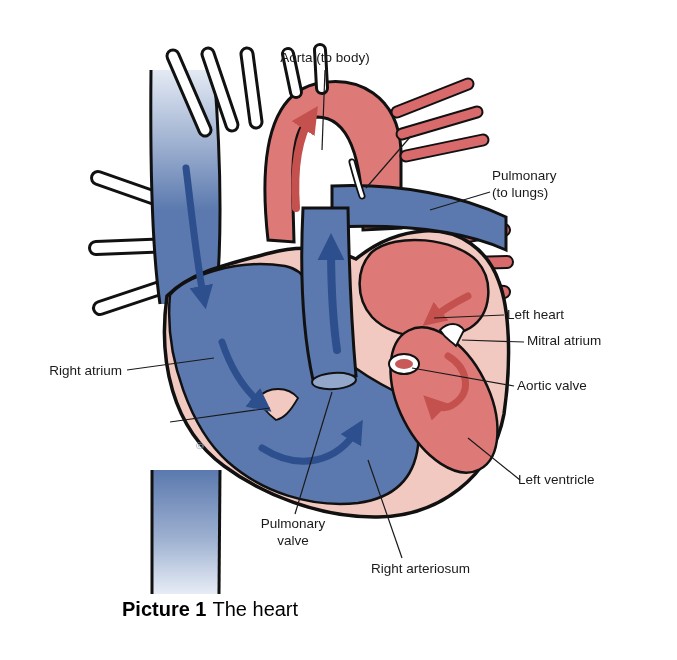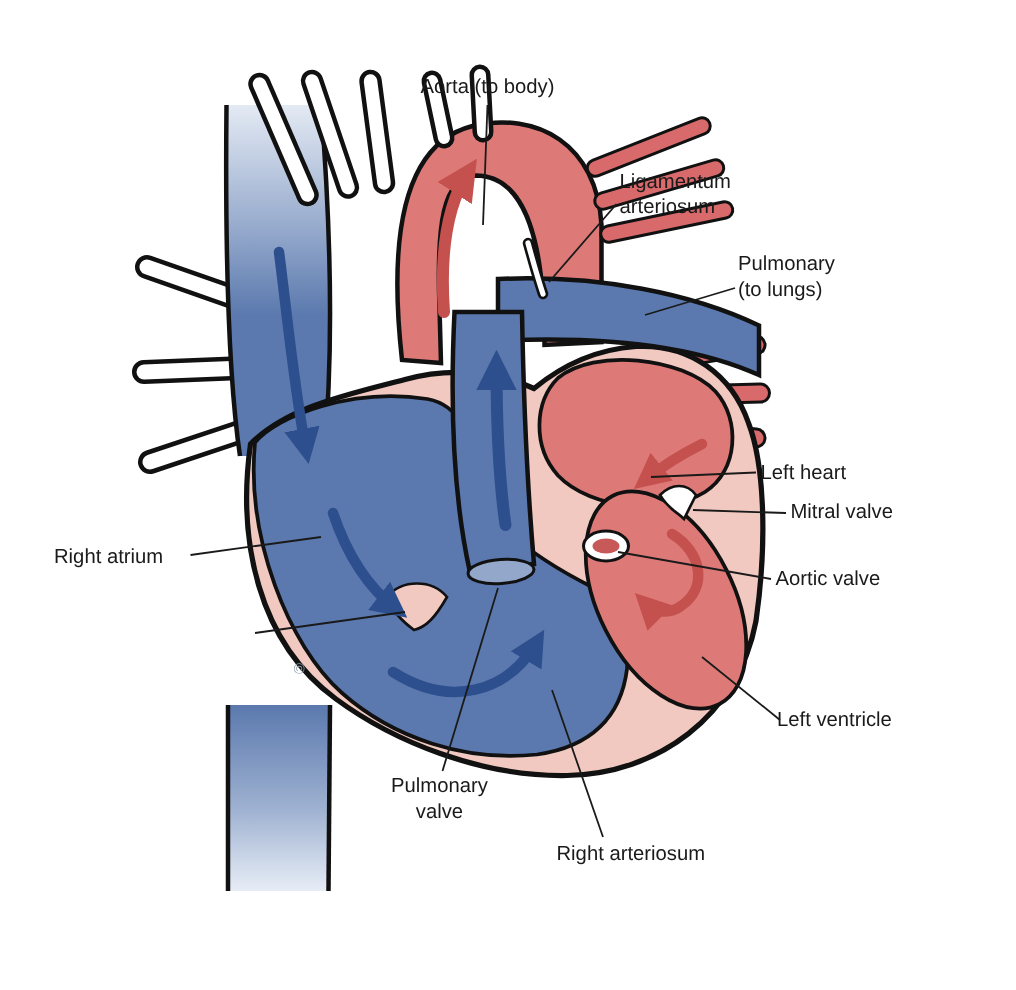--- a/index.html
+++ b/index.html
@@ -1,21 +1,21 @@
 <!DOCTYPE html>
 <html><head>
 <meta charset="utf-8">
 <style>
   html,body{margin:0;padding:0;background:#fff;}
   .stage{position:relative;width:677px;height:660px;background:#fff;overflow:hidden;
          font-family:"Liberation Sans", sans-serif;}
   .art{position:absolute;left:0;top:0;}
   .lbl{position:absolute;font-size:13.5px;line-height:1.25;color:#1a1a1a;white-space:pre-line;}
   .lbl.center{text-align:center;}
-  .lbl.right{}
+  .lbl.right{text-align:right;}
   .caption{position:absolute;left:122px;top:598px;font-size:20px;color:#000;}
   .caption .b{font-weight:bold;}
   .caption .n{margin-left:6px;}
 </style>
 </head>
 <body>
 
 <div class="stage">
 
   <svg class="art" width="677" height="660" viewBox="0 0 677 660">
@@ -153,26 +153,27 @@
       <line x1="514" y1="386" x2="412" y2="368"></line>
       <line x1="520" y1="480" x2="468" y2="438"></line>
       <line x1="127" y1="370" x2="214" y2="358"></line>
       <line x1="170" y1="422" x2="270" y2="408"></line>
       <line x1="295" y1="514" x2="332" y2="392"></line>
       <line x1="402" y1="558" x2="368" y2="460"></line>
     </g>
   </svg>
 
   <div class="lbl center" style="left:250px;top:50px;width:150px">Aorta (to body)</div>
-  <div class="lbl" style="left:413px;top:113px;width:110px">Ligamentum
-arteriosum</div>
   <div class="lbl" style="left:492px;top:168px;width:95px">Pulmonary
 (to lungs)</div>
   <div class="lbl" style="left:507px;top:307px">Left heart</div>
-  <div class="lbl" style="left:527px;top:333px">Mitral valve</div>
+  <div class="lbl" style="left:527px;top:333px">Mitral atrium</div>
   <div class="lbl" style="left:517px;top:378px">Aortic valve</div>
   <div class="lbl" style="left:518px;top:472px">Left ventricle</div>
   <div class="lbl right" style="left:36px;top:363px;width:86px">Right atrium</div>
   <div class="lbl center" style="left:243px;top:516px;width:100px">Pulmonary
 valve</div>
   <div class="lbl" style="left:371px;top:561px">Right arteriosum</div>
 
+  <div class="caption">
+    <span class="b">Picture 1</span><span class="n">The heart</span>
+  </div>
 </div>
 
 </body></html>

